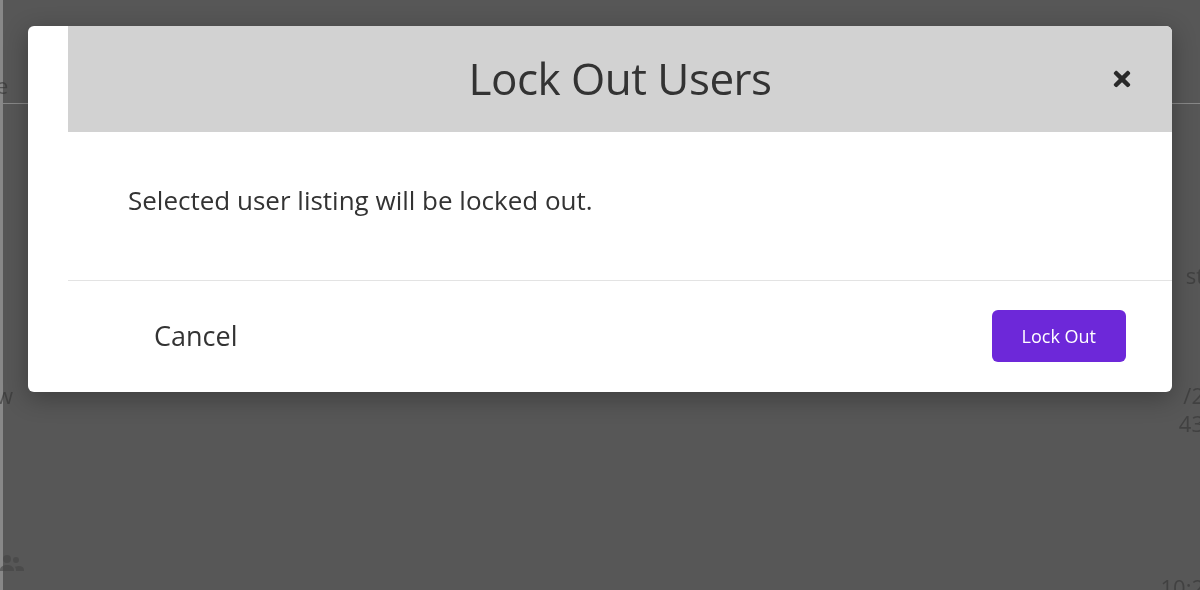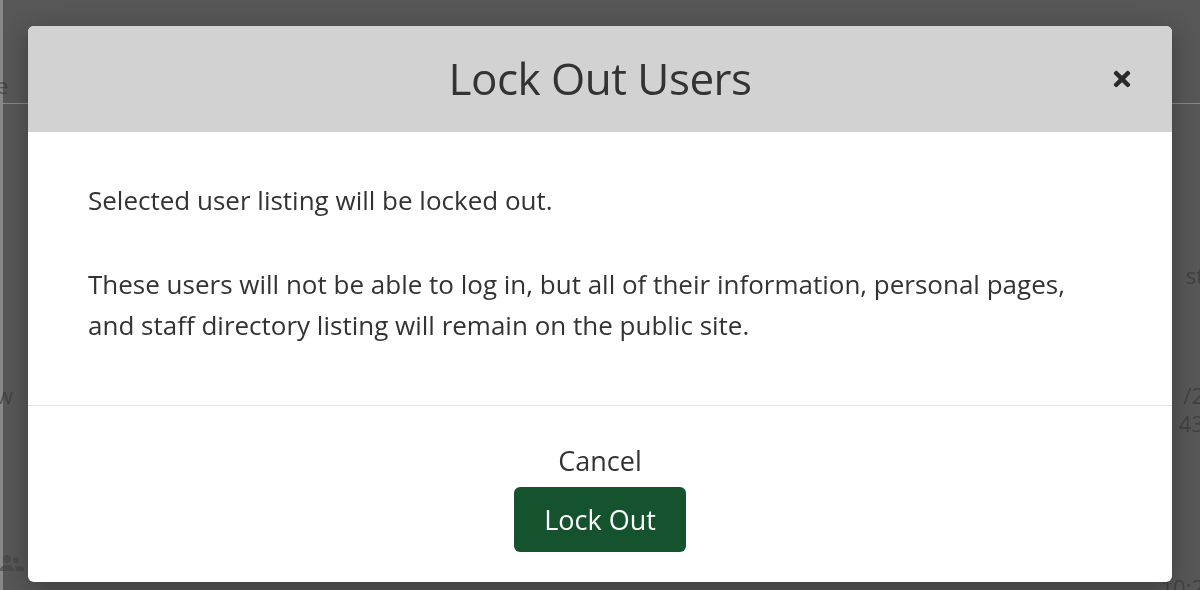--- a/index.html
+++ b/index.html
@@ -48,20 +48,21 @@
 
   .modal {
     position: absolute;
     top: 26px;
     left: 28px;
     right: 28px;
     background: #fff;
     border-radius: 6px;
     box-shadow: 0 6px 24px rgba(0,0,0,0.3);
     overflow: hidden;
+    padding-left: 40px;
   }
   .modal-header {
     background: #d2d2d2;
     padding: 22px 34px 24px;
     display: flex;
     align-items: center;
     justify-content: center;
     position: relative;
   }
   .modal-title {
@@ -99,36 +100,35 @@
   }
   .modal-body p:last-child {
     margin-bottom: 0;
   }
   .modal-footer {
     border-top: 1px solid #e3e3e3;
     padding: 28px 46px 30px;
     display: flex;
     align-items: center;
     justify-content: space-between;
-    flex-direction: column;
   }
   .btn-cancel {
     background: transparent;
     border: none;
     font-size: 27px;
     color: #333;
     cursor: pointer;
     padding: 8px 40px;
     font-family: inherit;
   }
   .btn-primary {
-    background: #14532d;
+    background: #6d28d9;
     color: #fff;
     border: none;
-    font-size: 27px;
+    font-size: 18px;
     padding: 14px 30px;
     border-radius: 6px;
     cursor: pointer;
     font-family: inherit;
   }
 </style>
 </head>
 <body>
 
 <div class="backdrop">
@@ -151,19 +151,18 @@
   <div class="modal-header">
     <h1 class="modal-title">Lock Out Users</h1>
     <div class="close-btn">
       <svg viewBox="0 0 352 512">
           <path d="M242.7 256l100.1-100.1c12.3-12.3 12.3-32.2 0-44.5l-22.2-22.2c-12.3-12.3-32.2-12.3-44.5 0L176 189.3 75.9 89.2c-12.3-12.3-32.2-12.3-44.5 0L9.2 111.4c-12.3 12.3-12.3 32.2 0 44.5L109.3 256 9.2 356.1c-12.3 12.3-12.3 32.2 0 44.5l22.2 22.2c12.3 12.3 32.2 12.3 44.5 0L176 322.7l100.1 100.1c12.3 12.3 32.2 12.3 44.5 0l22.2-22.2c12.3-12.3 12.3-32.2 0-44.5L242.7 256z"></path>
         </svg>
     </div>
   </div>
   <div class="modal-body">
     <p>Selected user listing will be locked out.</p>
-    <p>These users will not be able to log in, but all of their information, personal pages, and staff directory listing will remain on the public site.</p>
   </div>
   <div class="modal-footer">
     <button class="btn-cancel">Cancel</button>
     <button class="btn-primary">Lock Out</button>
   </div>
 </div>
 
 </body></html>

